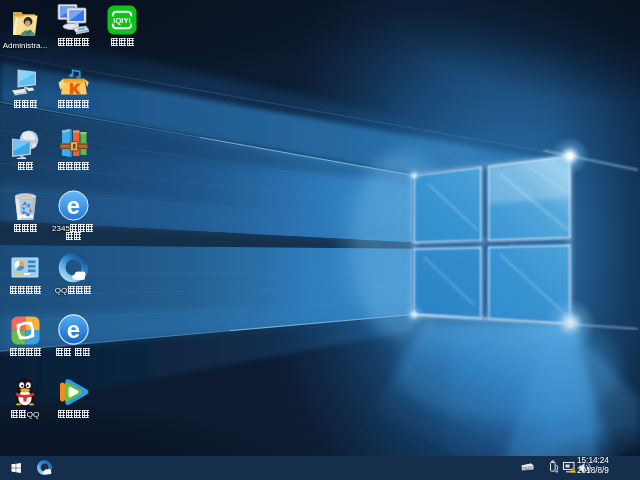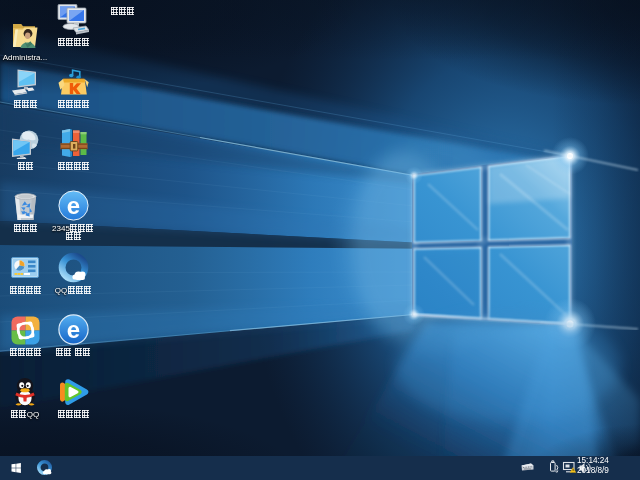--- a/index.html
+++ b/index.html
@@ -171,21 +171,21 @@
 <circle cx="414" cy="314.5" r="11" fill="url(#flare)" opacity="0.8"></circle>
 <line x1="544" y1="150.5" x2="638" y2="170" stroke="#d6ecfa" stroke-width="1.4" opacity="0.6" filter="url(#b1)"></line>
 <line x1="414" y1="314.5" x2="570" y2="324" stroke="#edf7ff" stroke-width="1.6" opacity="0.8" filter="url(#b1)"></line>
 <line x1="540" y1="322" x2="638" y2="329" stroke="#d6ecfa" stroke-width="1.5" opacity="0.6" filter="url(#b1)"></line>
 <ellipse cx="508" cy="366" rx="112" ry="55" fill="#3e8cc8" opacity="0.3" filter="url(#b3)"></ellipse>
 <polygon points="548,328 582,330 600,480 498,480" fill="#4a9ede" opacity="0.3" filter="url(#b4)"></polygon>
 </svg>
 
 <div id="icons">
 
-<div class="cell" style="left:-1px;top:20px">
+<div class="cell" style="left:-1px;top:8px">
 <div class="ic">
         <svg width="26" height="30" viewBox="0 0 26 30">
 <path d="M1 3 L9 3 L11 5.5 L23 5.5 L23 26 L1 26 Z" fill="#e5bc5a"></path>
 <path d="M1 3 L9 3 L11 5.5 L23 5.5 L23 7 L1 7 Z" fill="#d2a945"></path>
 <path d="M1 26 L3.4 8.5 L10.5 8.5 L12.5 6.5 L25.5 6.5 L23 26 Z" fill="#f7dd92"></path>
 <path d="M1 26 L3.4 8.5 L6 8.5 L3.6 26 Z" fill="#fceebc"></path>
 <circle cx="16" cy="12.5" r="4.4" fill="#33271d"></circle>
 <ellipse cx="15.7" cy="14.8" rx="2.7" ry="3.2" fill="#c9a07c"></ellipse>
 <path d="M8.5 27 C9 19.5 22.5 19.5 23.5 27 Z" fill="#4e8f74"></path>
 <path d="M12.5 20.5 l2.6 3 l3.2 -3.2 l2 2.5 l-5 4 z" fill="#3e7a62"></path>
@@ -207,20 +207,28 @@
 <ellipse cx="14" cy="22.5" rx="8" ry="3" fill="#e3e7eb" stroke="#a8aeb6" stroke-width="0.7"></ellipse>
 <path d="M16 24 L29 22 L32 26 L19 28.5 Z" fill="#dfe3e8" stroke="#9aa2ab" stroke-width="0.7"></path>
 <path d="M19 28.5 L32 26 L32 28 L19 30.5 Z" fill="#b7bec6"></path>
 <rect x="21" y="24.2" width="7" height="1.6" fill="#4aa8e0" transform="rotate(-9 24 25)"></rect>
 </svg>
       </div>
 <div class="lb"><i class="zh"></i><i class="zh"></i><i class="zh"></i><i class="zh"></i></div>
 </div>
 
 <div class="cell" style="left:96px;top:4px">
+<div class="ic">
+        <svg width="30" height="30" viewBox="0 0 30 30">
+<rect x="0.5" y="0.5" width="29" height="29" rx="6.5" fill="#0fc31d"></rect>
+<path d="M5.8 10.5 Q5.8 6.8 9.5 6.8 L20.5 6.8 Q24.2 6.8 24.2 10.5" stroke="#fff" stroke-width="2" fill="none" stroke-linecap="round"></path>
+<path d="M5.8 19.5 Q5.8 23.2 9.5 23.2 L20.5 23.2 Q24.2 23.2 24.2 19.5" stroke="#fff" stroke-width="2" fill="none" stroke-linecap="round"></path>
+<text x="15" y="18.3" font-size="7.6" font-weight="bold" fill="#fff" fill-opacity="0.999" text-anchor="middle" font-family="Liberation Sans">iQIYI</text>
+</svg>
+      </div>
 <div class="lb"><i class="zh"></i><i class="zh"></i><i class="zh"></i></div>
 </div>
 
 <div class="cell" style="left:-1px;top:66px">
 <div class="ic">
         <svg width="28" height="29" viewBox="0 0 28 29">
 <path d="M6.5 1.5 L25 3.8 L25 17.2 L6.5 19.5 Z" fill="#c3cbd3"></path>
 <path d="M7.8 2.9 L23.7 4.9 L23.7 16.1 L7.8 18 Z" fill="#5fc1f2"></path>
 <path d="M7.8 2.9 L23.7 4.9 L7.8 14 Z" fill="#8ad4f8"></path>
 <rect x="13" y="19" width="4" height="2.6" fill="#b2bac2"></rect>

